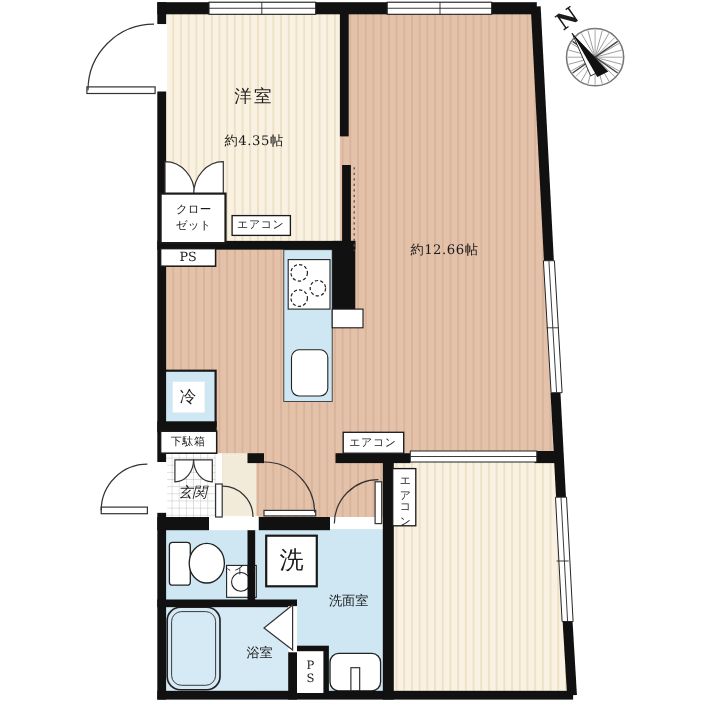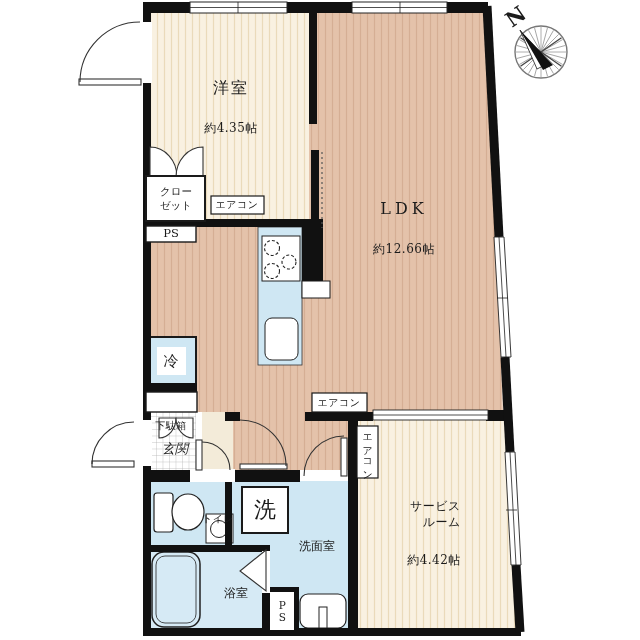--- a/index.html
+++ b/index.html
@@ -220,36 +220,30 @@
     <polygon points="-21,-22 12,13 2,18" fill="#111"></polygon>
   </g>
 </svg>
 
 <div class="lbl" style="left:231px;top:106px;">
   <div class="room-name">洋室</div>
   <div class="room-size">約4.35帖</div>
 </div>
 
 <div class="lbl" style="left:404px;top:227px;">
-  <div class="room-name" style="letter-spacing:4px;">LDK</div>
   <div class="room-size">約12.66帖</div>
 </div>
 
-<div class="lbl" style="left:434px;top:533px;">
-  <div class="room-size">サービス
-ルーム</div>
-  <div class="room-size">約4.42帖</div>
-</div>
 
 <div class="lbl tiny" style="left:176px;top:198px;font-size:10.5px;">クロー
 ゼット</div>
 <div class="lbl small" style="left:237px;top:205px;">エアコン</div>
 <div class="lbl" style="left:171px;top:234px;font-size:11.5px;">PS</div>
 <div class="lbl" style="left:171px;top:361px;font-size:15px;">冷</div>
-<div class="lbl small" style="left:171px;top:402px;margin-top:24px;">下駄箱</div>
+<div class="lbl small" style="left:171px;top:402px;">下駄箱</div>
 <div class="lbl" style="left:175px;top:449px;font-size:13px;font-style:italic;">玄関</div>
 <div class="lbl small" style="left:218px;top:506px;margin-top:13px;">トイレ</div>
 <div class="lbl" style="left:265px;top:510px;font-size:22px;">洗</div>
 <div class="lbl tiny" style="left:317px;top:546px;">洗面室</div>
 <div class="lbl tiny" style="left:236px;top:593px;">浴室</div>
 <div class="lbl small" style="left:339px;top:403px;">エアコン</div>
 <div class="lbl small vert" style="left:367px;top:452px;">エアコン</div>
 <div class="lbl vert" style="left:282px;top:611px;font-size:10.5px;">PS</div>
 <div class="lbl north" style="left:516px;top:17px;">N</div>
 

